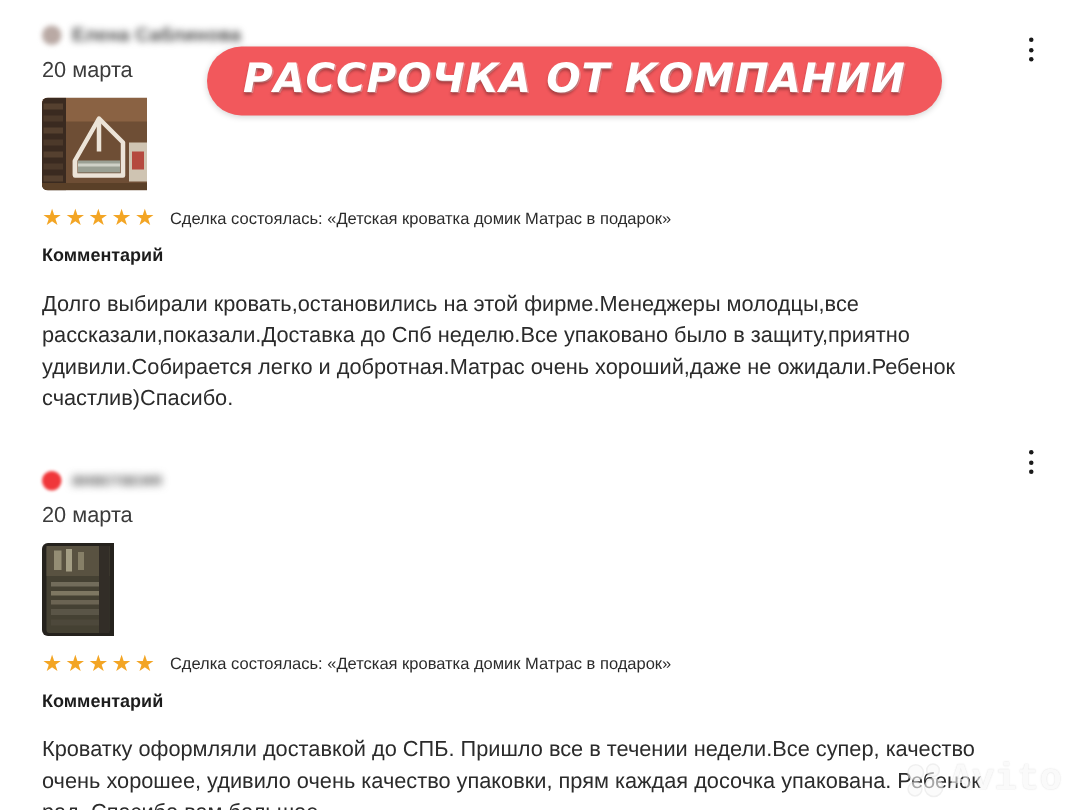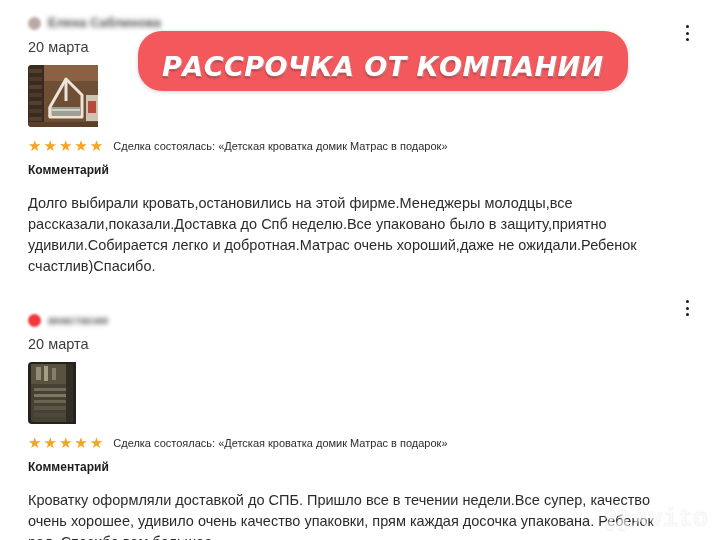--- a/index.html
+++ b/index.html
@@ -135,21 +135,21 @@
   #kebab-0 { top: 22px; }
   #kebab-1 { top: 297px; }
 
   
   .promo {
     position: absolute;
     left: 138px;
     top: 31px;
     background: #f2585c;
     border-radius: 24px;
-    padding: 21px 24px 9px 24px;
+    padding: 7px 24px 9px 24px;
     box-shadow: 0 1px 4px rgba(0,0,0,.18);
   }
   .promo-text {
     font-family: "DejaVu Sans", sans-serif;
     font-size: 27px;
     font-weight: 700;
     font-style: italic;
     color: #ffffff;
     letter-spacing: .5px;
     line-height: 30px;

